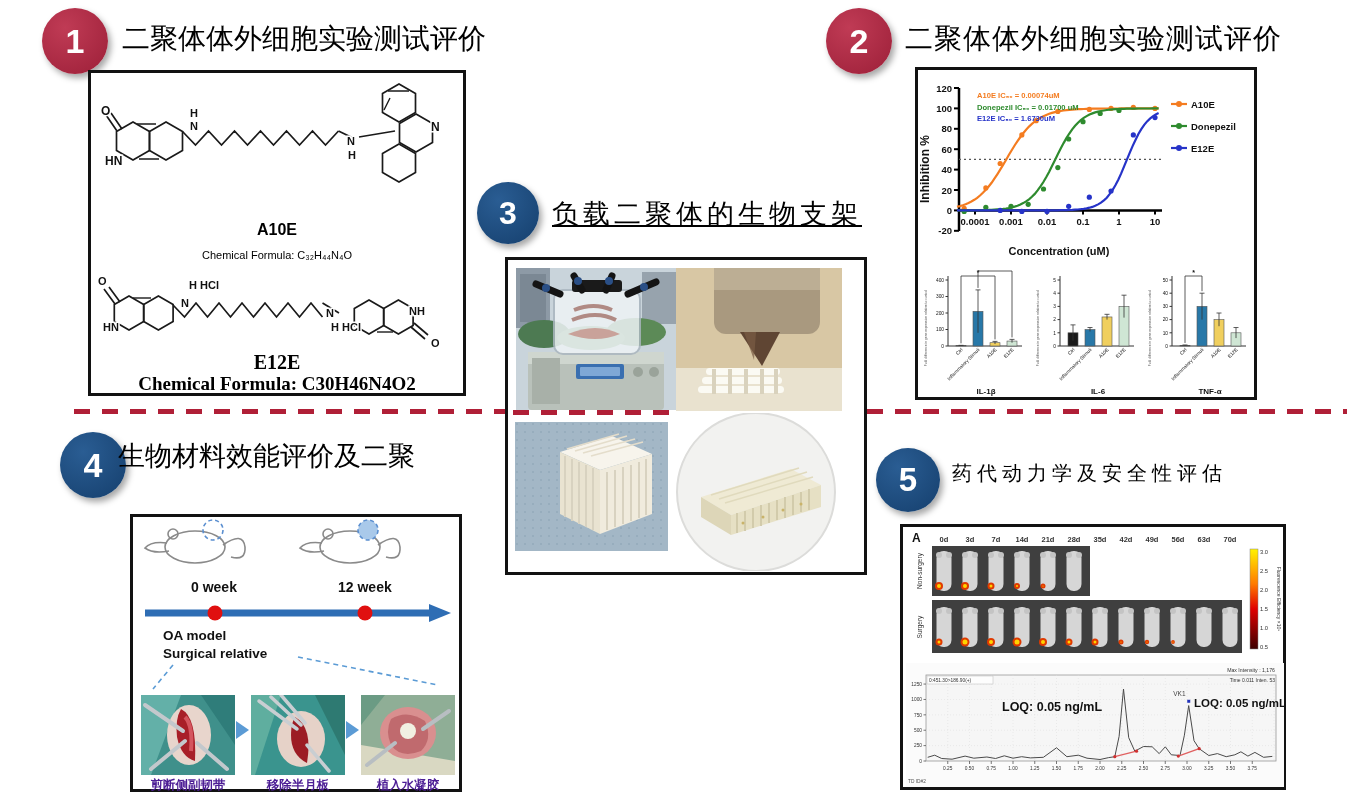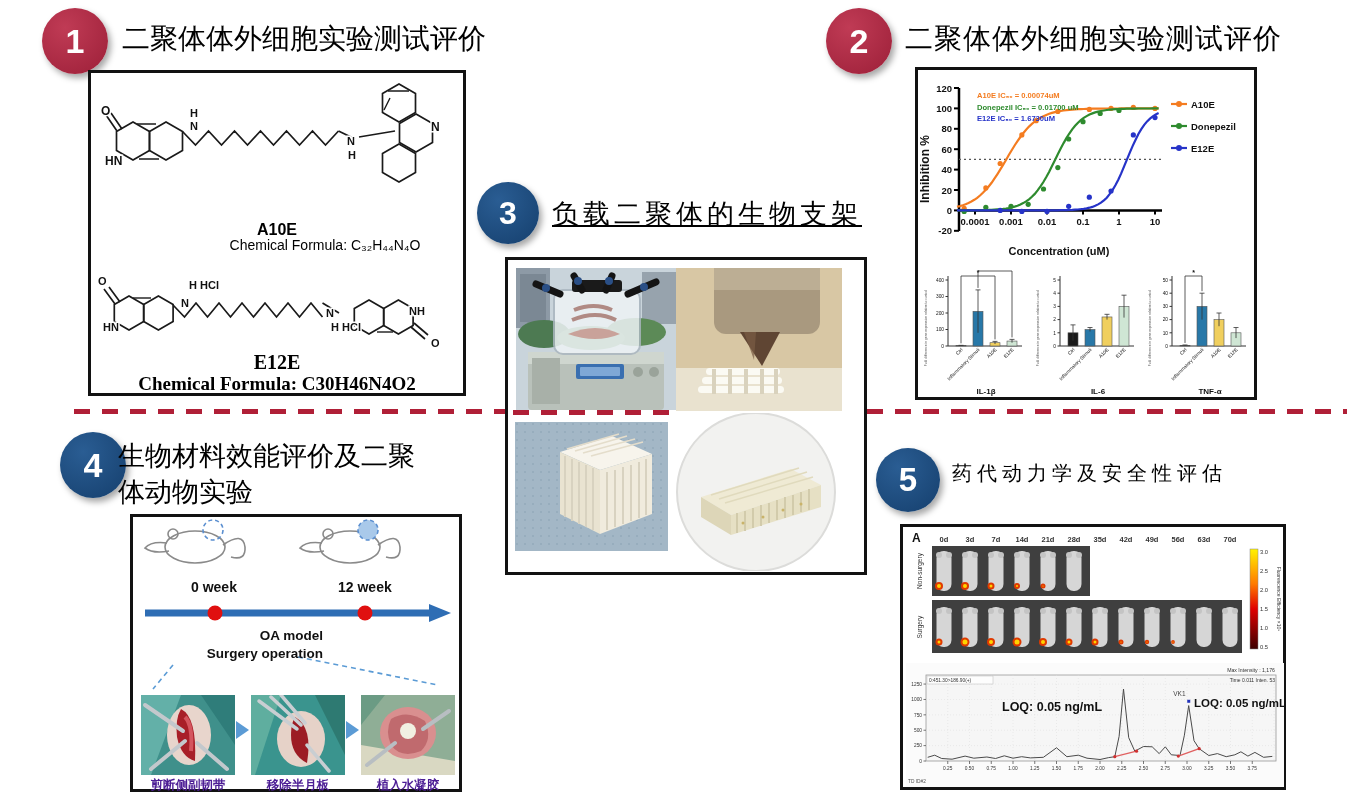--- a/index.html
+++ b/index.html
@@ -14,21 +14,21 @@
   .frame{position:absolute;background:#fff;border:3px solid #121212;box-sizing:border-box;z-index:2;}
   .dash-line{position:absolute;height:5px;z-index:1;
              background:repeating-linear-gradient(90deg,#b01f37 0 16px,transparent 16px 28px);}
   .mol-name{position:absolute;width:100%;text-align:center;font-weight:bold;}
   .mol-formula{position:absolute;width:100%;text-align:center;}
   .a10e-txt{font-family:"Liberation Sans",sans-serif;}
   .e12e-txt{font-family:"Liberation Serif",serif;font-weight:bold;}
   .photo{position:absolute;overflow:hidden;}
   .cap{position:absolute;font-weight:bold;font-size:12.5px;text-align:center;color:#4c1d95;}
   .wk{position:absolute;font-weight:bold;font-size:14px;color:#111;}
-  .oa{position:absolute;font-weight:bold;font-size:13.5px;line-height:1.35;text-align:right;color:#111;}
+  .oa{position:absolute;font-weight:bold;font-size:13.5px;line-height:1.35;text-align:left;color:#111;}
   svg text{font-family:"Liberation Sans",sans-serif;}
   .halo{paint-order:stroke;stroke:#fff;stroke-width:3px;fill:#111;}
 </style>
 </head>
 <body>
 
 <div id="canvas">
 
   <div class="dash-line" style="left:74px;top:409px;width:432px;"></div>
   <div class="dash-line" style="left:867px;top:409px;width:480px;"></div>
@@ -53,21 +53,21 @@
         <path d="M295,14 L316,14 M291,33 L297,21" stroke="#1a1a1a" stroke-width="1.4" fill="none"></path>
         <text x="8" y="38" font-size="12" fill="#111" class="halo" font-weight="bold">O</text>
         <text x="12" y="88" font-size="12" fill="#111" class="halo" font-weight="bold">HN</text>
         <text x="97" y="40" font-size="11" fill="#111" class="halo" font-weight="bold">H</text>
         <text x="97" y="53" font-size="11" fill="#111" class="halo" font-weight="bold">N</text>
         <text x="254" y="68" font-size="11" fill="#111" class="halo" font-weight="bold">N</text>
         <text x="255" y="82" font-size="11" fill="#111" class="halo" font-weight="bold">H</text>
         <text x="338" y="54" font-size="12" fill="#111" class="halo" font-weight="bold">N</text>
       </svg>
     <div class="mol-name a10e-txt" style="top:148px;font-size:16px;">A10E</div>
-    <div class="mol-formula a10e-txt" style="top:164px;font-size:14px;margin-left:48px;">Chemical Formula: C₃₂H₄₄N₄O</div>
+    <div class="mol-formula a10e-txt" style="top:176px;font-size:11px;">Chemical Formula: C₃₂H₄₄N₄O</div>
     <svg id="mol-e12e" style="position:absolute;left:2px;top:192px;" width="370" height="88" viewBox="0 0 370 88">
         <polygon points="50.7,39.5 36.0,31.0 21.3,39.5 21.3,56.5 36.0,65.0 50.7,56.5" fill="none" stroke="#1a1a1a" stroke-width="1.7"></polygon>
         <polygon points="80.1,39.5 65.4,31.0 50.7,39.5 50.7,56.5 65.4,65.0 80.1,56.5" fill="none" stroke="#1a1a1a" stroke-width="1.7"></polygon>
         <path d="M22,39 L11,24 M27,37 L16,22" stroke="#1a1a1a" stroke-width="1.7" fill="none"></path>
         <path d="M40,33 L58,33" stroke="#1a1a1a" stroke-width="1.4" fill="none"></path>
         <path d="M80,40 L91.5,52 L103,38 L114.5,52 L126,38 L137.5,52 L149,38 L160.5,52 L172,38 L183.5,52 L195,38 L206.5,52 L218,38 L229.5,52" stroke="#1a1a1a" stroke-width="1.7" fill="none"></path>
         <line x1="229.5" y1="38" x2="246" y2="48" stroke="#1a1a1a" stroke-width="1.7"></line>
         <polygon points="290.7,43.5 276.0,35.0 261.3,43.5 261.3,60.5 276.0,69.0 290.7,60.5" fill="none" stroke="#1a1a1a" stroke-width="1.7"></polygon>
         <polygon points="320.1,43.5 305.4,35.0 290.7,43.5 290.7,60.5 305.4,69.0 320.1,60.5" fill="none" stroke="#1a1a1a" stroke-width="1.7"></polygon>
         <path d="M318,62 L332,74 M321,58 L335,70" stroke="#1a1a1a" stroke-width="1.7" fill="none"></path>
@@ -394,21 +394,20 @@
           </g>
       </svg>
     </div>
   </div>
 
   <div class="badge blue" style="left:60px;top:432px;width:66px;height:66px;font-size:34px;">
     <span>4</span>
   </div>
   <div class="sec-title" style="left:118px;top:438px;width:356px;font-size:27px;line-height:36px;text-align:left;white-space:normal;">
     <div>生物材料效能评价及二聚</div>
-    <div>体动物实验</div>
   </div>
 
   <div class="frame" style="left:130px;top:514px;width:332px;height:278px;">
     <svg style="position:absolute;left:0;top:0;" width="330" height="175" viewBox="0 0 330 175">
 
       <g stroke="#8a8a8a" stroke-width="1.6" fill="none">
         <ellipse cx="62" cy="30" rx="30" ry="16"></ellipse>
         <path d="M34,26 q-16,-2 -22,5 q8,6 24,3"></path>
         <circle cx="40" cy="17" r="5"></circle>
         <path d="M90,28 q20,-14 22,2 q1,14 -14,10"></path>
@@ -432,21 +431,21 @@
 
       <g stroke="#5b9bd5" stroke-width="1.6" stroke-dasharray="5,4">
         <line x1="40" y1="148" x2="20" y2="172"></line>
         <line x1="165" y1="140" x2="305" y2="168"></line>
       </g>
     </svg>
     <div class="wk" style="left:58px;top:62px;text-align:right;">0 week</div>
     <div class="wk" style="left:205px;top:62px;">12 week</div>
     <div class="oa" style="left:30px;top:110px;width:160px;">
       <div>OA model</div>
-      <div>Surgery operation</div>
+      <div>Surgical relative</div>
     </div>
 
     <svg class="photo" style="left:8px;top:178px;" width="94" height="80" viewBox="0 0 94 80">
       <rect width="94" height="80" fill="#3f908b"></rect>
       <path d="M0,0 L40,0 L10,80 L0,80 Z" fill="#63b0a8"></path>
       <path d="M60,0 L94,0 L94,50 Z" fill="#2f7d7a"></path>
       <ellipse cx="48" cy="40" rx="22" ry="30" fill="#e8d5cc"></ellipse>
       <path d="M40,14 q16,8 14,52 q-14,-4 -18,-24 q-2,-18 4,-28" fill="#a81f28"></path>
       <path d="M44,22 q8,8 6,34" stroke="#d4555e" stroke-width="4" fill="none"></path>
       <g stroke="#c3c8cc" stroke-width="4" stroke-linecap="round">

